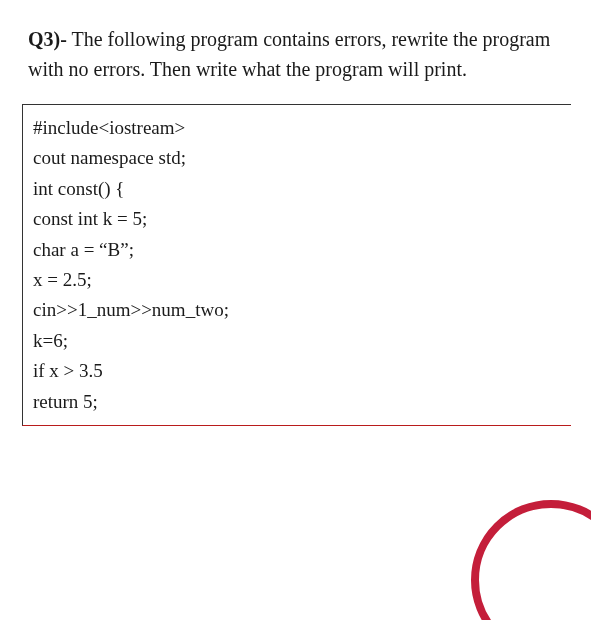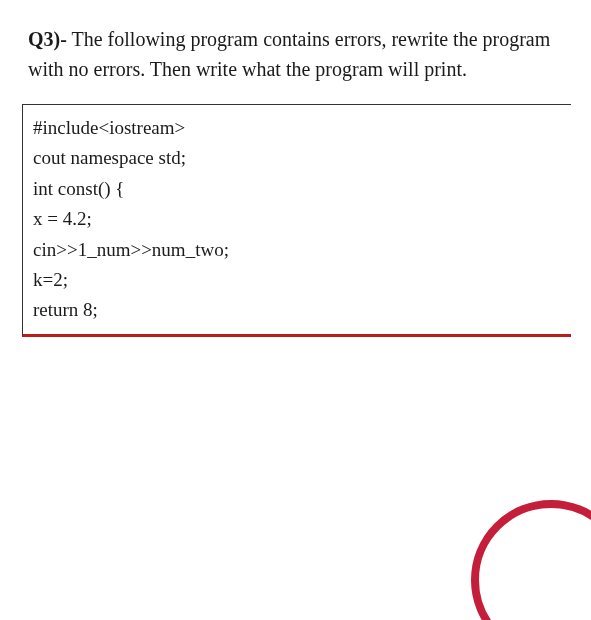--- a/index.html
+++ b/index.html
@@ -29,21 +29,21 @@
     .code-box {
       border: 1px solid #333;
       margin-left: 2px;
       margin-right: 0;
       padding: 8px 10px 8px 10px;
       font-size: 19px;
       line-height: 1.6;
       color: #1a1a1a;
       font-family: 'Times New Roman', Times, serif;
       border-right: none;
-      border-bottom: 3px solid #b91c1c;
+      border-bottom: 1px solid #b91c1c;
     }
     .code-line {
       display: block;
       white-space: pre;
     }
     .red-arc {
       position: absolute;
       bottom: -40px;
       right: -40px;
       width: 160px;
@@ -57,19 +57,22 @@
 <body>
 
 <div class="question-header">
   <span class="q-label">Q3)-</span><span> The following program contains errors, rewrite the program with no errors. Then write what the program will print.</span>
 </div>
 
 <div class="code-box">
   <span class="code-line">#include&lt;iostream&gt;</span>
   <span class="code-line">cout namespace std;</span>
   <span class="code-line">int const() {</span>
-  <span class="code-line">x = 4.2;</span>
+  <span class="code-line">const int k = 5;</span>
+  <span class="code-line">char a = “B”;</span>
+  <span class="code-line">x = 2.5;</span>
   <span class="code-line">cin&gt;&gt;1_num&gt;&gt;num_two;</span>
-  <span class="code-line">k=2;</span>
-  <span class="code-line">return 8;</span>
+  <span class="code-line">k=6;</span>
+  <span class="code-line">if x &gt; 3.5</span>
+  <span class="code-line">return 5;</span>
 </div>
 
 <div class="red-arc"></div>
 
 </body></html>

